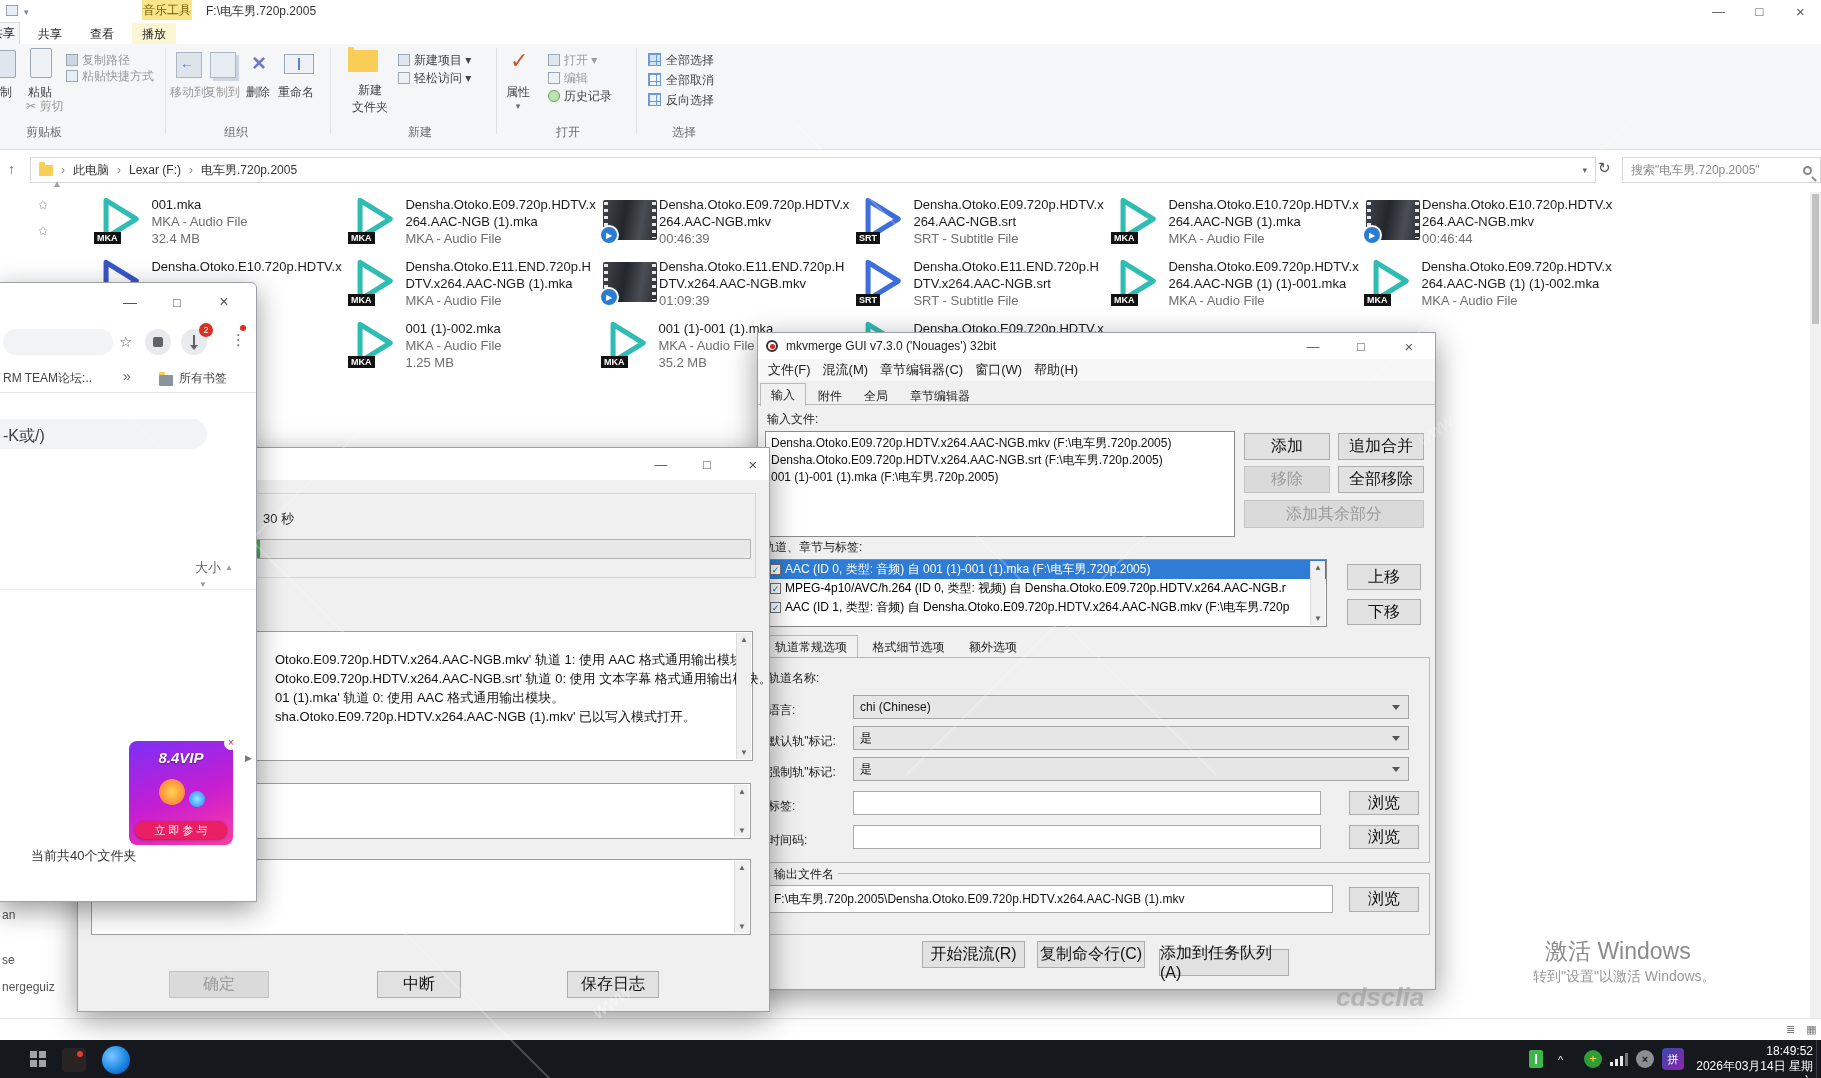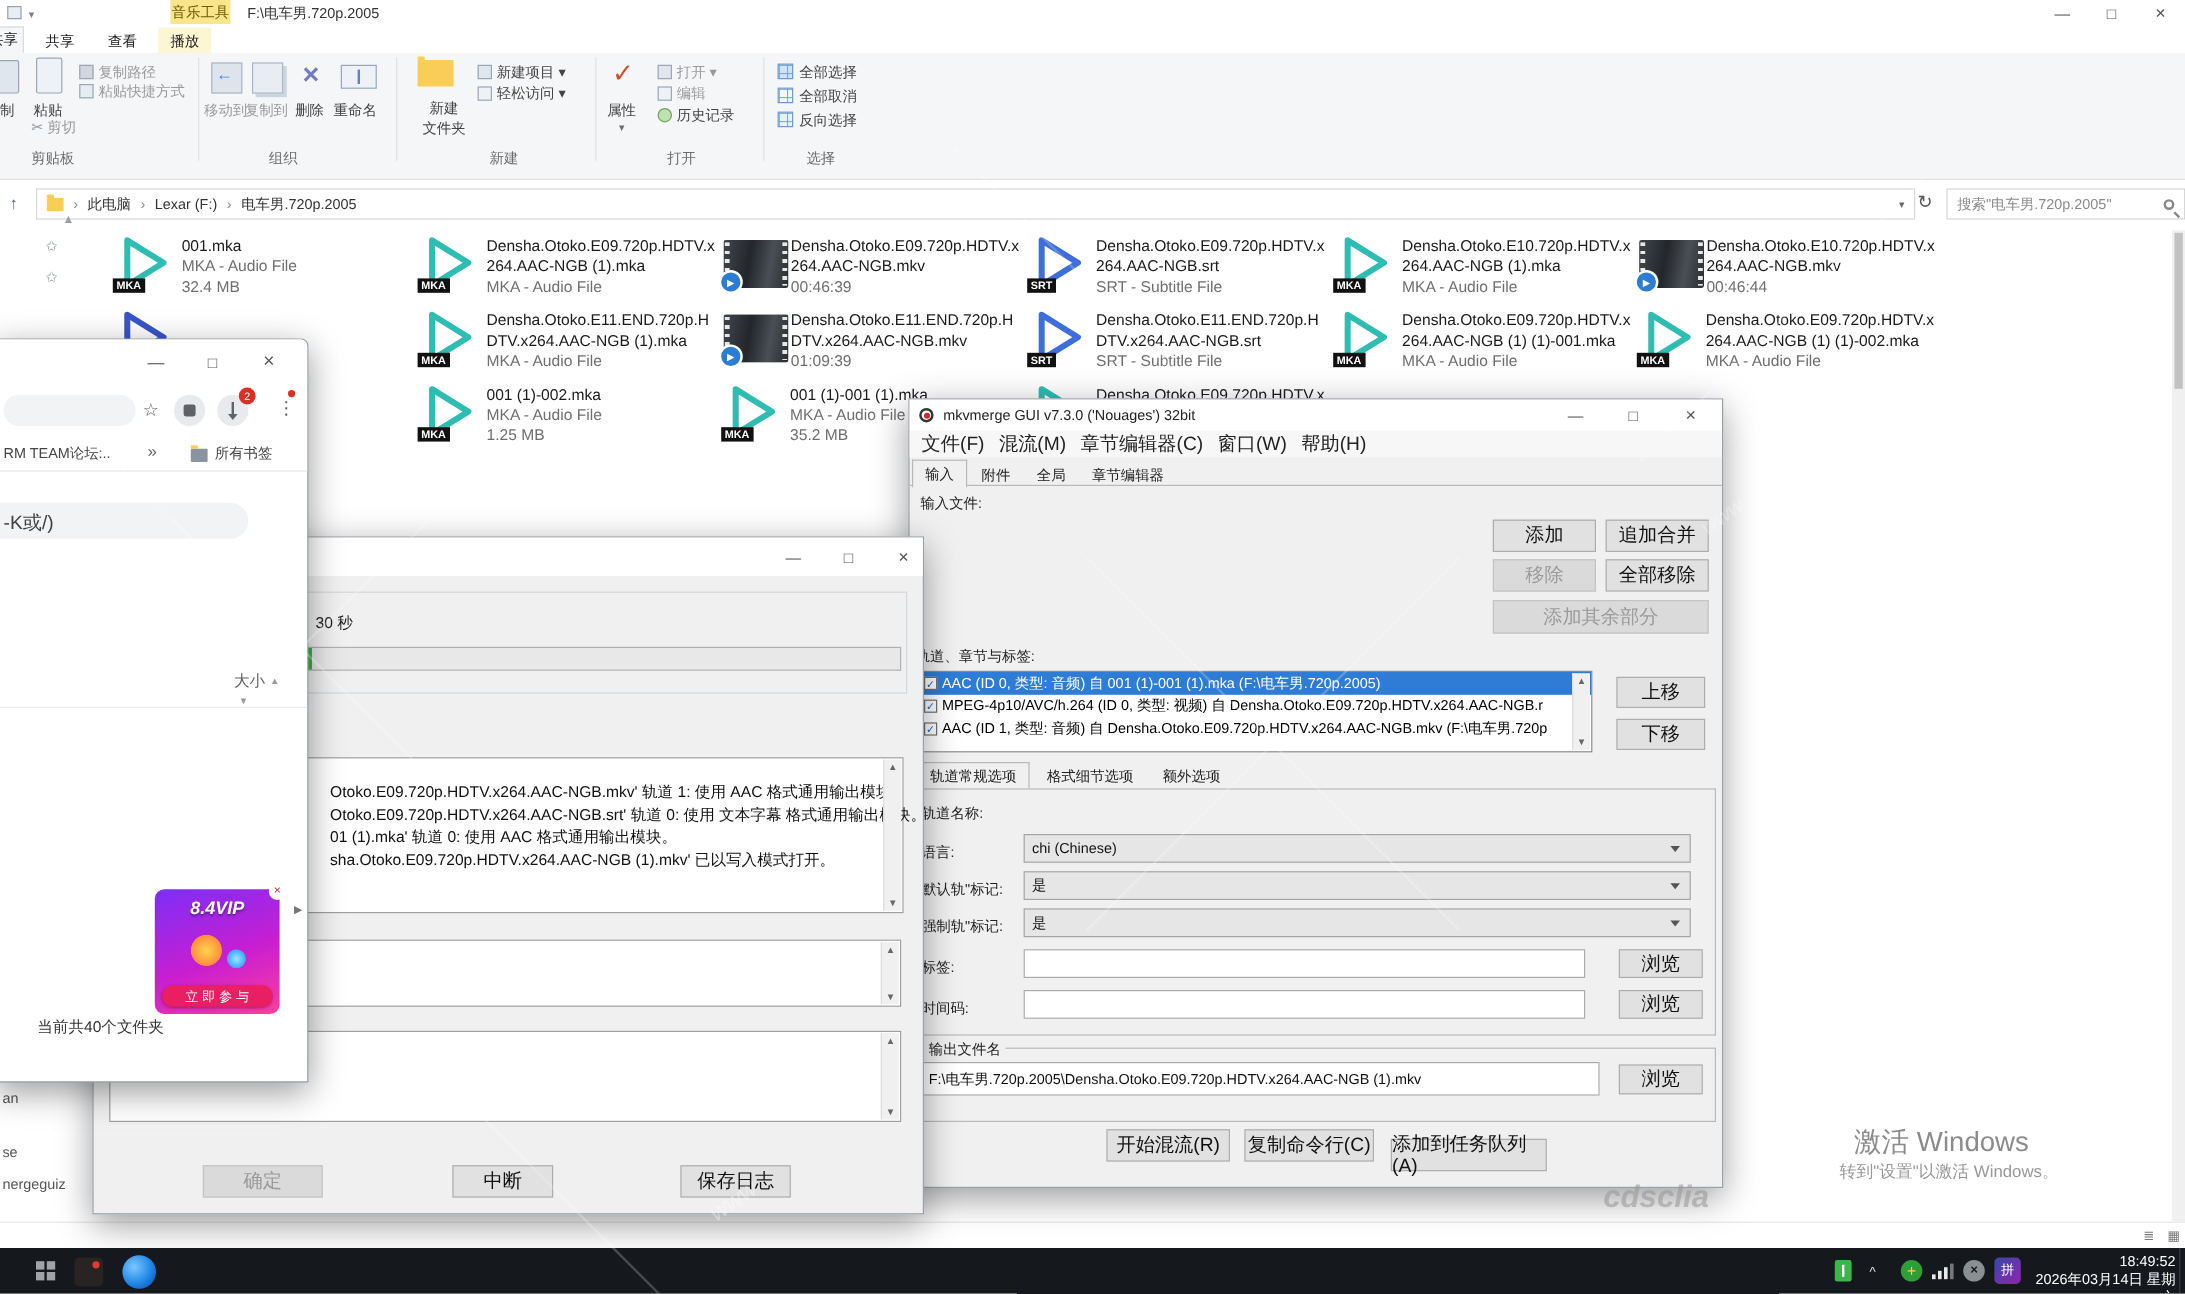--- a/index.html
+++ b/index.html
@@ -23,21 +23,21 @@
   .thumb{position:relative;width:54px;height:40px;margin-top:4px;background:#1d1f22;border-radius:2px;
     background-image:linear-gradient(100deg,#3a3f45 10%,#23262a 40%,#4a4f55 70%,#2a2d31 100%);}
   .thumb::before,.thumb::after{content:"";position:absolute;top:2px;bottom:2px;width:4px;
     background-image:repeating-linear-gradient(#e8e8e8 0 3px,transparent 3px 7px);}
   .thumb::before{left:1px}.thumb::after{right:1px}
   .playcirc{position:absolute;left:-4px;bottom:-5px;width:20px;height:20px;border-radius:50%;background:#2b7cd3;border:2px solid #fff;color:#fff;font-size:8px;display:flex;align-items:center;justify-content:center;}
   .field{background:#fff;border:1px solid #ababab;font-size:12px;color:#111;display:flex;align-items:center;padding:0 6px;}
   .combo{background:#e6e6e6;border:1px solid #a5a5a5;font-size:12px;color:#111;display:flex;align-items:center;padding:0 6px;}
   .chev{position:absolute;right:8px;top:50%;margin-top:-2px;width:0;height:0;border-left:4px solid transparent;border-right:4px solid transparent;border-top:5px solid #555;}
   .sbar{position:absolute;right:1px;top:1px;bottom:1px;width:15px;background:#f0f0f0;border-left:1px solid #dcdcdc;font-size:8px;color:#666;display:flex;flex-direction:column;justify-content:space-between;align-items:center;padding:2px 0;}
-  .menu-item{font-size:16px;color:#222;padding:2px 6px;}
+  .menu-item{font-size:13px;color:#222;padding:2px 6px;}
   .tab{font-size:12px;color:#222;padding:3px 10px;}
   .tab.sel{background:#f0f0f0;border:1px solid #b9b9b9;border-bottom:none;}
   .wline{position:absolute;background:rgba(255,255,255,.22);width:2px;z-index:60;pointer-events:none;}
   .checkbox{display:inline-block;width:11px;height:11px;background:#fff;border:1px solid #707070;font-size:9px;line-height:10px;color:#1464c8;text-align:center;margin-right:4px;flex:none;}
   .trackrow{display:flex;align-items:center;height:19px;font-size:12px;padding-left:4px;white-space:nowrap;overflow:hidden;}
   .folder{display:inline-block;width:14px;height:11px;background:#f8ce56;border-radius:1px;position:relative;}
   .folder::before{content:"";position:absolute;top:-3px;left:0;width:6px;height:3px;background:#f8ce56;border-radius:1px 1px 0 0;}
   .grid-ic{display:inline-block;width:13px;height:13px;border:1px solid #6b9bd2;background-image:linear-gradient(#6b9bd2 1px,transparent 1px),linear-gradient(90deg,#6b9bd2 1px,transparent 1px);background-size:7px 7px;margin-right:5px;vertical-align:-2px;}
 </style>
 </head>
@@ -202,20 +202,23 @@
         <div class="ftxt">
             <div class="ft">Densha.Otoko.E10.720p.HDTV.x264.AAC-NGB.mkv</div>
             <div class="fm">00:46:44</div>
           </div>
       </div>
 
       <div class="tile abs" style="left:8px;top:66px;">
         <div class="picon"><svg width="46" height="46" viewBox="0 0 32 32">
               <polygon points="7,3 28,16 7,29" fill="#fff" stroke="#3a55c9" stroke-width="3.5" stroke-linejoin="round"></polygon>
             </svg></div>
+        <div class="ftxt">
+            <div class="ft">Densha.Otoko.E10.720p.HDTV.x</div>
+          </div>
       </div>
       <div class="tile abs" style="left:262px;top:66px;">
         <div class="picon"><svg width="46" height="46" viewBox="0 0 32 32">
               <polygon points="7,3 28,16 7,29" fill="#fff" stroke="#2fbdb3" stroke-width="3.5" stroke-linejoin="round"></polygon>
             </svg><span class="badge">MKA</span></div>
         <div class="ftxt">
             <div class="ft">Densha.Otoko.E11.END.720p.HDTV.x264.AAC-NGB (1).mka</div>
             <div class="fm">MKA - Audio File</div>
           </div>
       </div>
@@ -314,20 +317,25 @@
       <span class="menu-item">窗口(W)</span>
       <span class="menu-item">帮助(H)</span>
     </div>
     <div class="abs" style="left:0;top:48px;width:677px;height:24px;border-bottom:1px solid #b9b9b9;">
       <span class="tab sel abs" style="left:2px;top:2px;height:23px;">输入</span>
       <span class="tab abs" style="left:50px;top:4px;">附件</span>
       <span class="tab abs" style="left:96px;top:4px;">全局</span>
       <span class="tab abs" style="left:142px;top:4px;">章节编辑器</span>
     </div>
     <div class="abs" style="left:9px;top:78px;font-size:12px;color:#222;">输入文件:</div>
+    <div class="abs" style="left:7px;top:98px;width:470px;height:106px;background:#fff;border:1px solid #8a8a8a;padding:3px 5px;font-size:12px;color:#111;line-height:17px;">
+      <div>Densha.Otoko.E09.720p.HDTV.x264.AAC-NGB.mkv (F:\电车男.720p.2005)</div>
+      <div>Densha.Otoko.E09.720p.HDTV.x264.AAC-NGB.srt (F:\电车男.720p.2005)</div>
+      <div>001 (1)-001 (1).mka (F:\电车男.720p.2005)</div>
+    </div>
     <div class="btn abs" style="left:486px;top:100px;width:86px;height:27px;">添加</div>
     <div class="btn abs" style="left:580px;top:100px;width:86px;height:27px;">追加合并</div>
     <div class="btn dis abs" style="left:486px;top:133px;width:86px;height:27px;">移除</div>
     <div class="btn abs" style="left:580px;top:133px;width:86px;height:27px;">全部移除</div>
     <div class="btn dis abs" style="left:486px;top:167px;width:180px;height:28px;">添加其余部分</div>
 
     <div class="abs" style="left:5px;top:206px;font-size:12px;color:#222;">轨道、章节与标签:</div>
     <div class="abs" style="left:7px;top:226px;width:562px;height:68px;background:#fff;border:1px solid #8a8a8a;">
       <div class="trackrow" style="background:#2e7cd6;color:#fff;">
           <span class="checkbox">✓</span>

